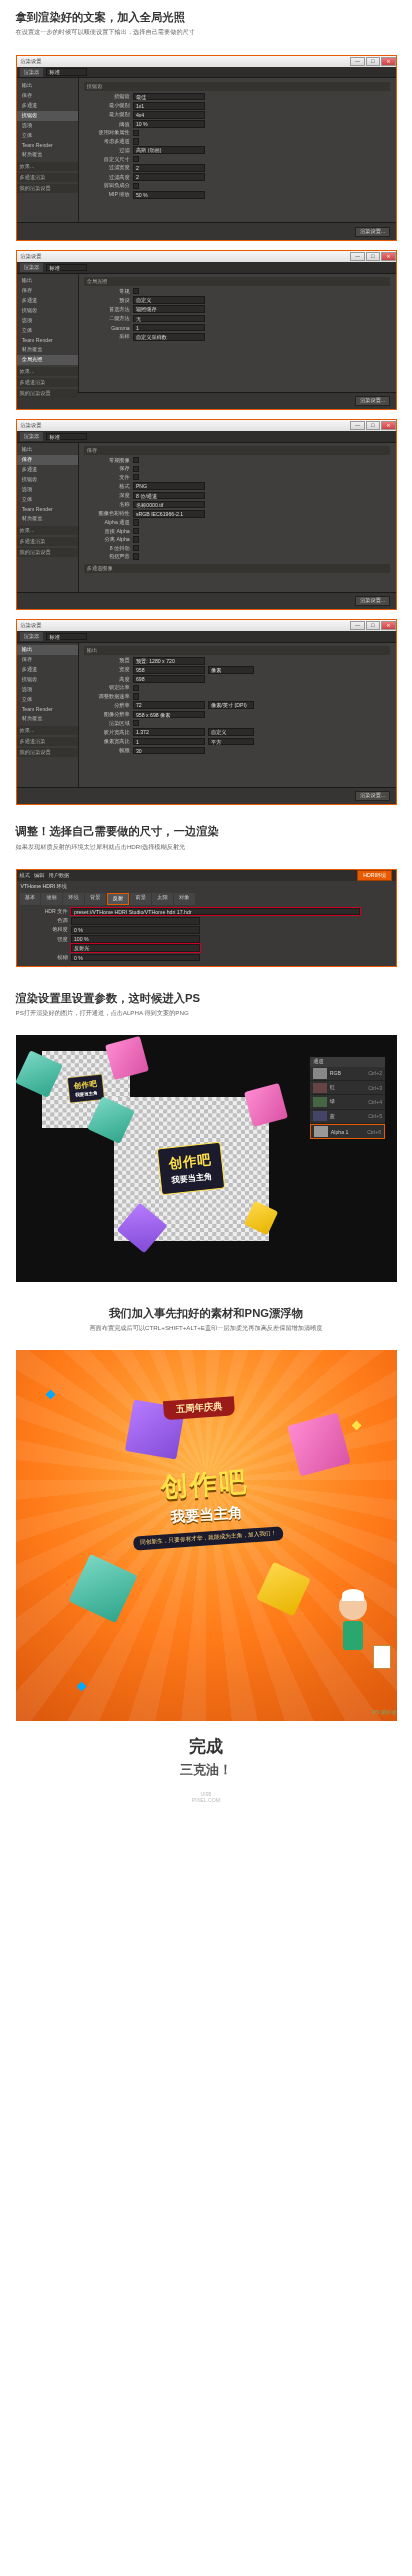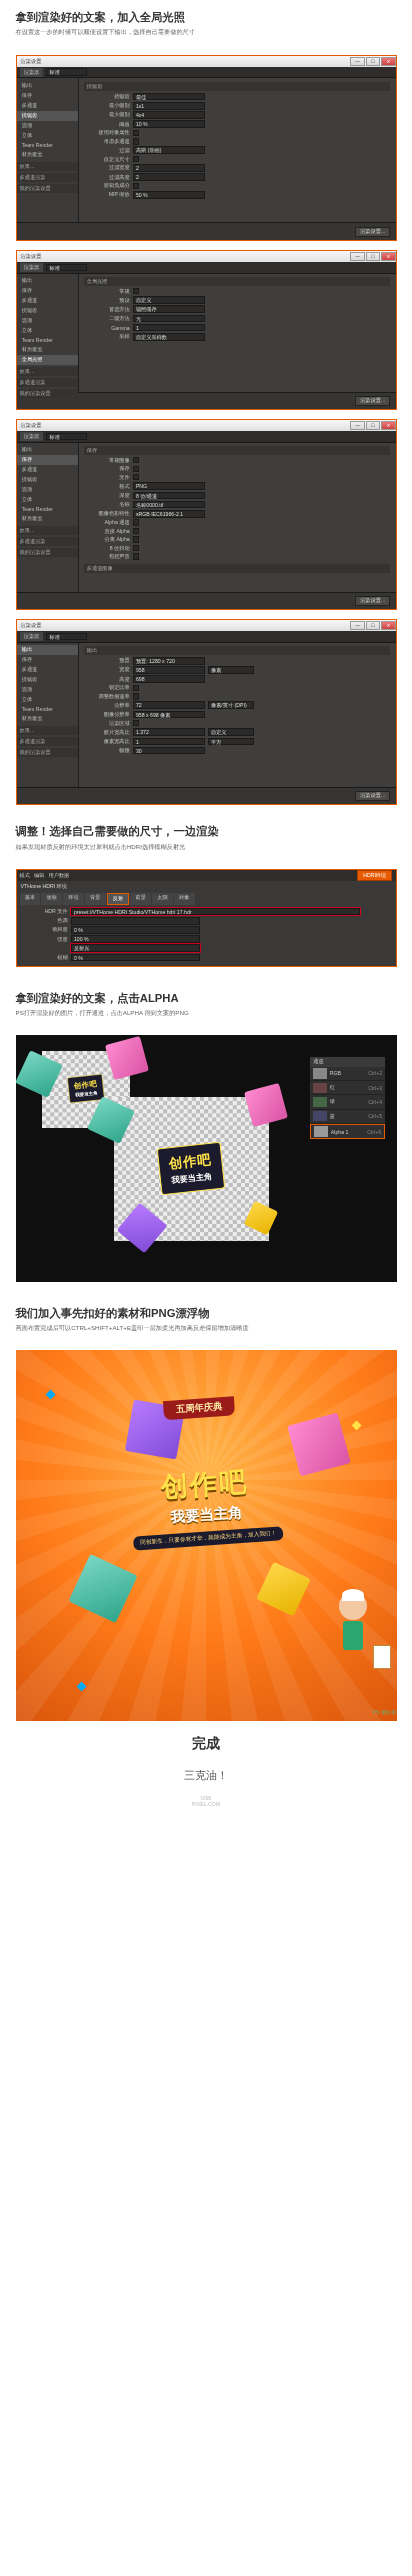--- a/index.html
+++ b/index.html
@@ -275,22 +275,22 @@
   .char-body { width: 20.6px; height: 29px; background:#2aa66e; margin:1px auto 0; border-radius:3.1px;}
   .easel {
     position:absolute; right:5.2px; bottom:52px; width:18.5px; height:24px;
     background:#fff; border:1px solid #c48a3b;
   }
 
   .final {
     text-align: center;
     padding: 18.5px 0 6.2px 0;
   }
-  .final h2 { font-size: 14px; font-weight: 800; }
-  .final p { font-size: 11px; color: #555; margin-top: 15px; }
+  .final h2 { font-size: 17px; font-weight: 800; }
+  .final p { font-size: 13px; color: #555; margin-top: 3px; font-weight: bold; }
 
   .footer {
     text-align: center; font-size: 5.2px; color: #bbb; padding: 6.2px 0 9.3px;
   }
   .watermark {
     position: relative;
     text-align: right;
     font-size: 5.2px;
     color: #6fae6f;
     padding-right: 15.5px;
@@ -673,21 +673,21 @@
         <div class="row-input mid hdri-hl">反射光</div>
       </div>
       <div class="row">
         <div class="row-label">模糊</div>
         <div class="row-input mid">0 %</div>
       </div>
     </div>
 </div>
 
 <div class="section" style="margin-top:13.4px;">
-  <div class="heading">拿到渲染好的文案，点击ALPHA</div>
+  <div class="heading">渲染设置里设置参数，这时候进入PS</div>
   <div class="subtext">PS打开渲染好的图片，打开通道，点击ALPHA 得到文案的PNG</div>
 </div>
 
 <div class="ps-block">
   <div class="art small checker">
     <div class="cube c1"></div>
     <div class="cube c2"></div>
     <div class="title-block" style="transform:scale(.55) rotate(-6deg);">
       <div class="title-line1">创作吧</div>
       <div class="title-line2">我要当主角</div>
@@ -730,21 +730,21 @@
         </div>
         <div class="ch-row hl">
           <div class="ch-thumb a"></div>
           <span style="flex: 1 1 0%;">Alpha 1</span>
           <span style="color: rgb(136, 136, 136);">Ctrl+6</span>
         </div>
       </div>
   </div>
 </div>
 
-<div class="section" style="margin-top:13.4px;">
+<div class="section" style="margin-top:13.4px;text-align:center;">
   <div class="heading">我们加入事先扣好的素材和PNG漂浮物</div>
   <div class="subtext">画面布置完成后可以CTRL+SHIFT+ALT+E盖印一层加柔光再加高反差保留增加清晰度</div>
 </div>
 
 <div class="poster">
   <div class="rays"></div>
   <div class="deco-star s1"></div>
   <div class="deco-star s2"></div>
   <div class="deco-star s3"></div>
 

